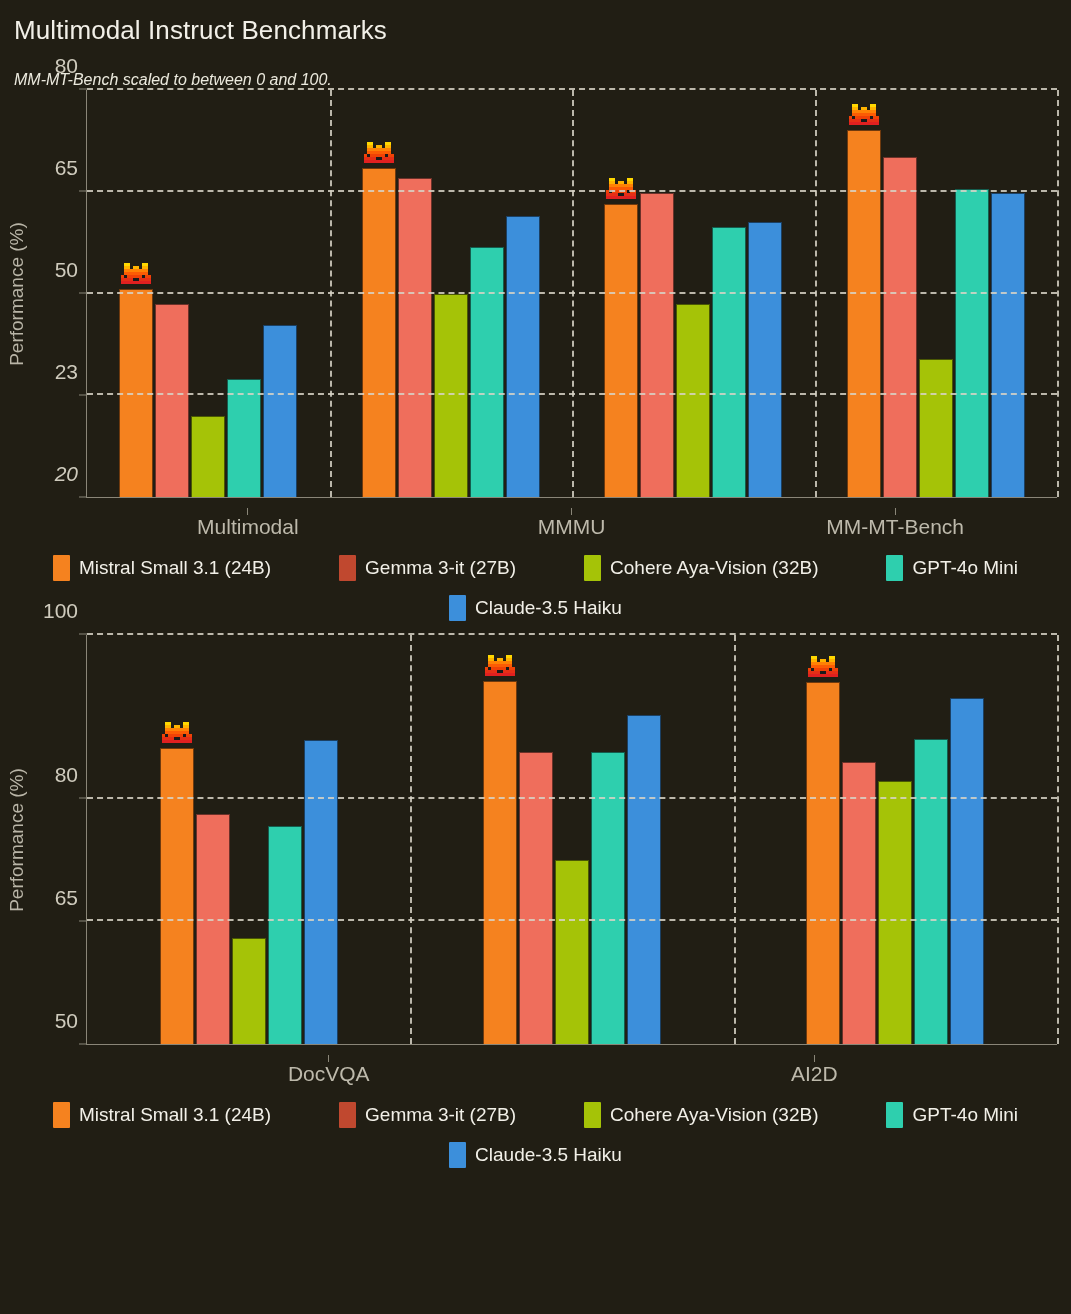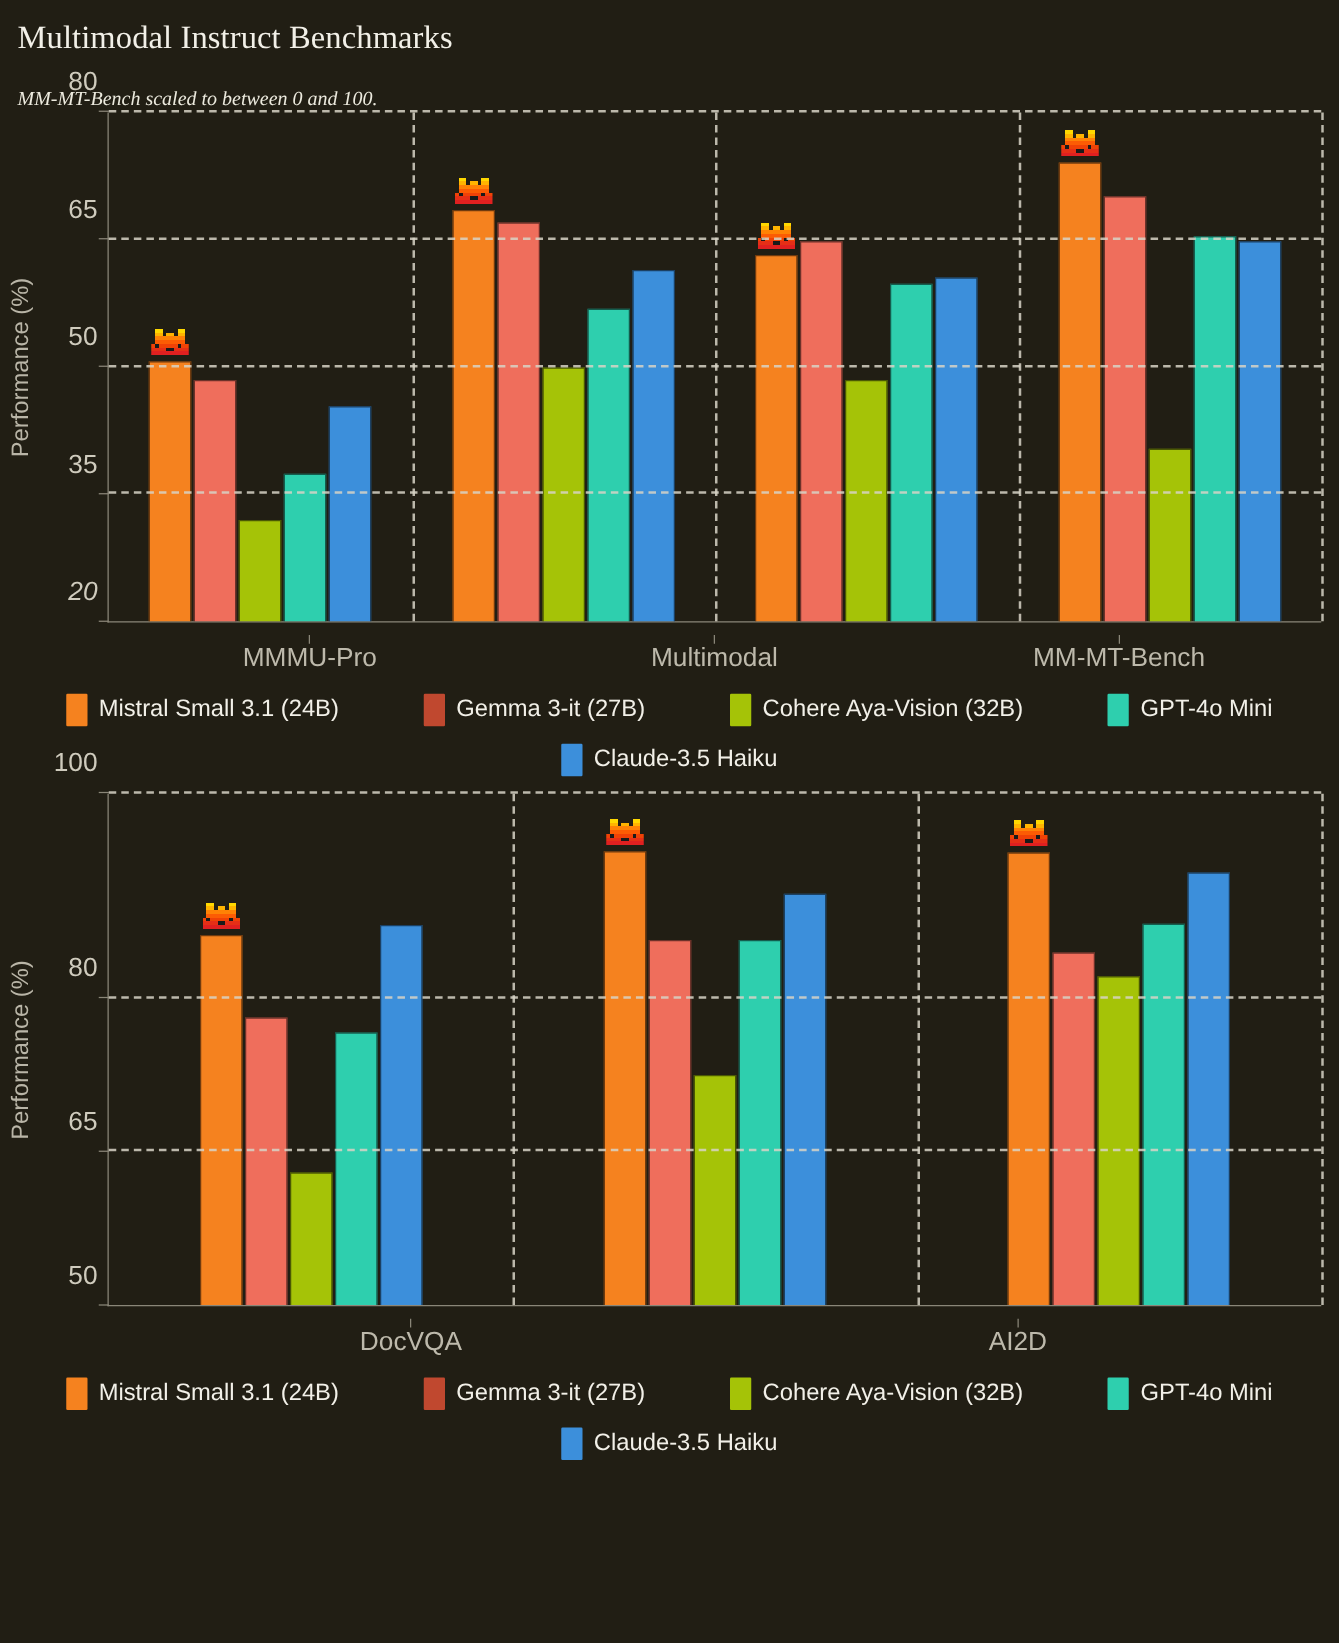--- a/index.html
+++ b/index.html
@@ -6,21 +6,21 @@
 
   body {
     width: 1071px;
     height: 1314px;
     background: #211e14;
     font-family: "Liberation Sans", sans-serif;
     overflow: hidden;
     position: relative;
   }
 
-  .page-header { padding: 10px 14px 0 14px; font-family: Liberation Serif, serif; }
+  .page-header { padding: 10px 14px 0 14px; }
 
   .page-title {
     font-size: 26px;
     color: #f2f0e8;
     font-weight: 400;
     letter-spacing: .1px;
     line-height: 40px;
   }
 
   .page-subtitle {
@@ -177,21 +177,21 @@
 </div>
 
 <div class="chart-block">
   <div class="plot-wrap" style="height:408px;">
     <div class="ylabel">
       <span>Performance (%)</span>
     </div>
     <div class="ytick-col" id="yticks-0">
         <div class="ytick" style="bottom: 0%; font-style: italic;">20</div>
         <div class="ytick-mark" style="bottom: 0%;"></div>
-        <div class="ytick" style="bottom: 25%;">35</div>
+        <div class="ytick" style="bottom: 25%;">23</div>
         <div class="ytick-mark" style="bottom: 25%;"></div>
         <div class="ytick" style="bottom: 50%;">50</div>
         <div class="ytick-mark" style="bottom: 50%;"></div>
         <div class="ytick" style="bottom: 75%;">65</div>
         <div class="ytick-mark" style="bottom: 75%;"></div>
         <div class="ytick" style="bottom: 100%;">80</div>
         <div class="ytick-mark" style="bottom: 100%;"></div>
       </div>
     <div class="plot-area" id="plot-0">
       <div class="groups" id="groups-0">
@@ -465,22 +465,22 @@
         <div class="gridline" style="bottom: 75%;"></div>
         <div class="gridline" style="bottom: 100%;"></div>
         <div class="vgridline" style="left: 25%;"></div>
         <div class="vgridline" style="left: 50%;"></div>
         <div class="vgridline" style="left: 75%;"></div>
         <div class="vgridline" style="left: 100%;"></div>
       </div>
     <div style="width:14px;"></div>
   </div>
   <div class="xticks" id="xticks-0" style="margin-right:14px;">
-      <div class="xtick"><div class="xtick-mark"></div><span>MMMU-Pro</span></div>
       <div class="xtick"><div class="xtick-mark"></div><span>Multimodal</span></div>
+      <div class="xtick"><div class="xtick-mark"></div><span>MMMU</span></div>
       <div class="xtick"><div class="xtick-mark"></div><span>MM-MT-Bench</span></div>
     </div>
 </div>
 
 <div class="legend-rows" id="legend-0">
     <div class="legend-row">
       <div class="legend-item">
         <div class="legend-swatch" style="background: rgb(245, 130, 31);"></div>
         <div class="legend-label">Mistral Small 3.1 (24B)</div>
       </div>

